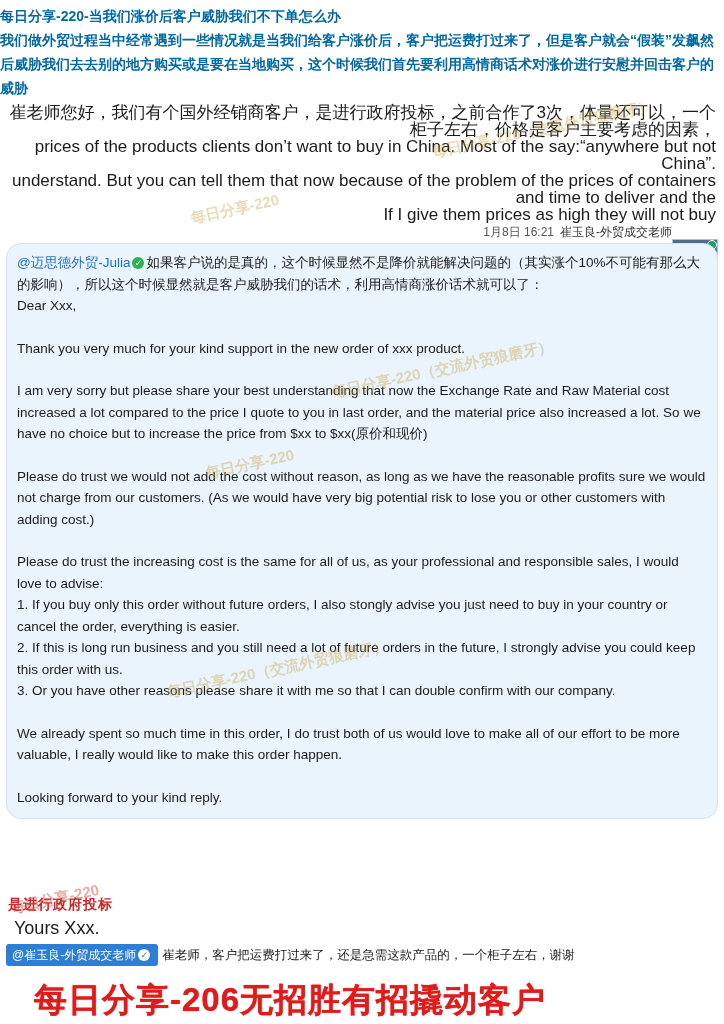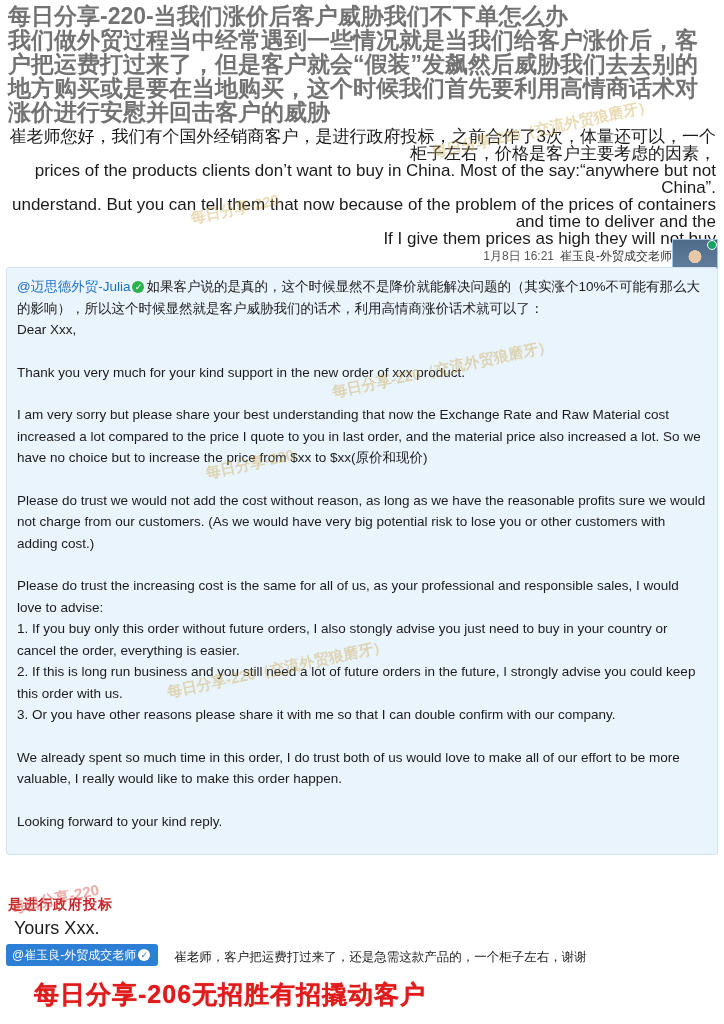--- a/index.html
+++ b/index.html
@@ -11,24 +11,24 @@
     overflow: hidden;
   }
   .page {
     position: relative;
     width: 724px; height: 1024px;
     background: #ffffff;
   }
 
   
   .headline {
-    padding: 4px 8px 0 8px;
-    color: #737373;
-    font-weight: bold;
-    font-size: 23px;
+    padding: 4px 8px 0 0;
+    color: #0369a1;
+    font-weight: bold;
+    font-size: 14px;
     line-height: 24px;
   }
   .headline .t1 { display: block; }
   .headline .t2 { display: block; }
 
   
   .qa {
     padding: 4px 8px 0 8px;
     font-size: 17px;
     line-height: 17px;
@@ -50,22 +50,22 @@
   .meta-row .author { color: #333; }
 
   
   .bubble-wrap {
     position: relative;
     margin: 0 6px;
   }
   .bubble {
     background: #eaf4fd;
     border: 1px solid #cfe4f5;
-    border-radius: 3px;
-    padding: 8px 10px 22px 10px;
+    border-radius: 15px;
+    padding: 8px 10px 10px 10px;
     font-size: 13.5px;
     line-height: 21.5px;
     color: #1b1b1b;
   }
   .bubble p { margin: 0; }
   .bubble .blank { height: 21px; }
 
   .mention {
     color: #1a6fc9;
   }
@@ -137,22 +137,22 @@
     color: #1b1b1b;
   }
 
   
   .bottom-row {
     position: absolute;
     left: 0; right: 0;
     top: 944px;
     padding: 0 6px;
     display: flex;
-    align-items: flex-end;
-    gap: 16px;
+    align-items: center;
+    gap: 4px;
     font-size: 12.5px;
     color: #1b1b1b;
     line-height: 18px;
   }
   .name-chip {
     display: inline-block;
     background: #2c7fd4;
     color: #fff;
     border-radius: 3px;
     padding: 2px 6px;
@@ -162,21 +162,21 @@
   .name-chip .verified { background: #fff; color: #2c7fd4; }
   .bottom-text { flex: 1; }
 
   
   .red-banner {
     position: absolute;
     left: 34px;
     top: 978px;
     color: #e01b1b;
     font-weight: bold;
-    font-size: 25px;
+    font-size: 33px;
     letter-spacing: 1px;
     white-space: nowrap;
     text-shadow: 0 0 1px #e01b1b;
   }
 
   
   .wm {
     position: absolute;
     color: rgba(200, 160, 60, 0.38);
     font-size: 15px;

